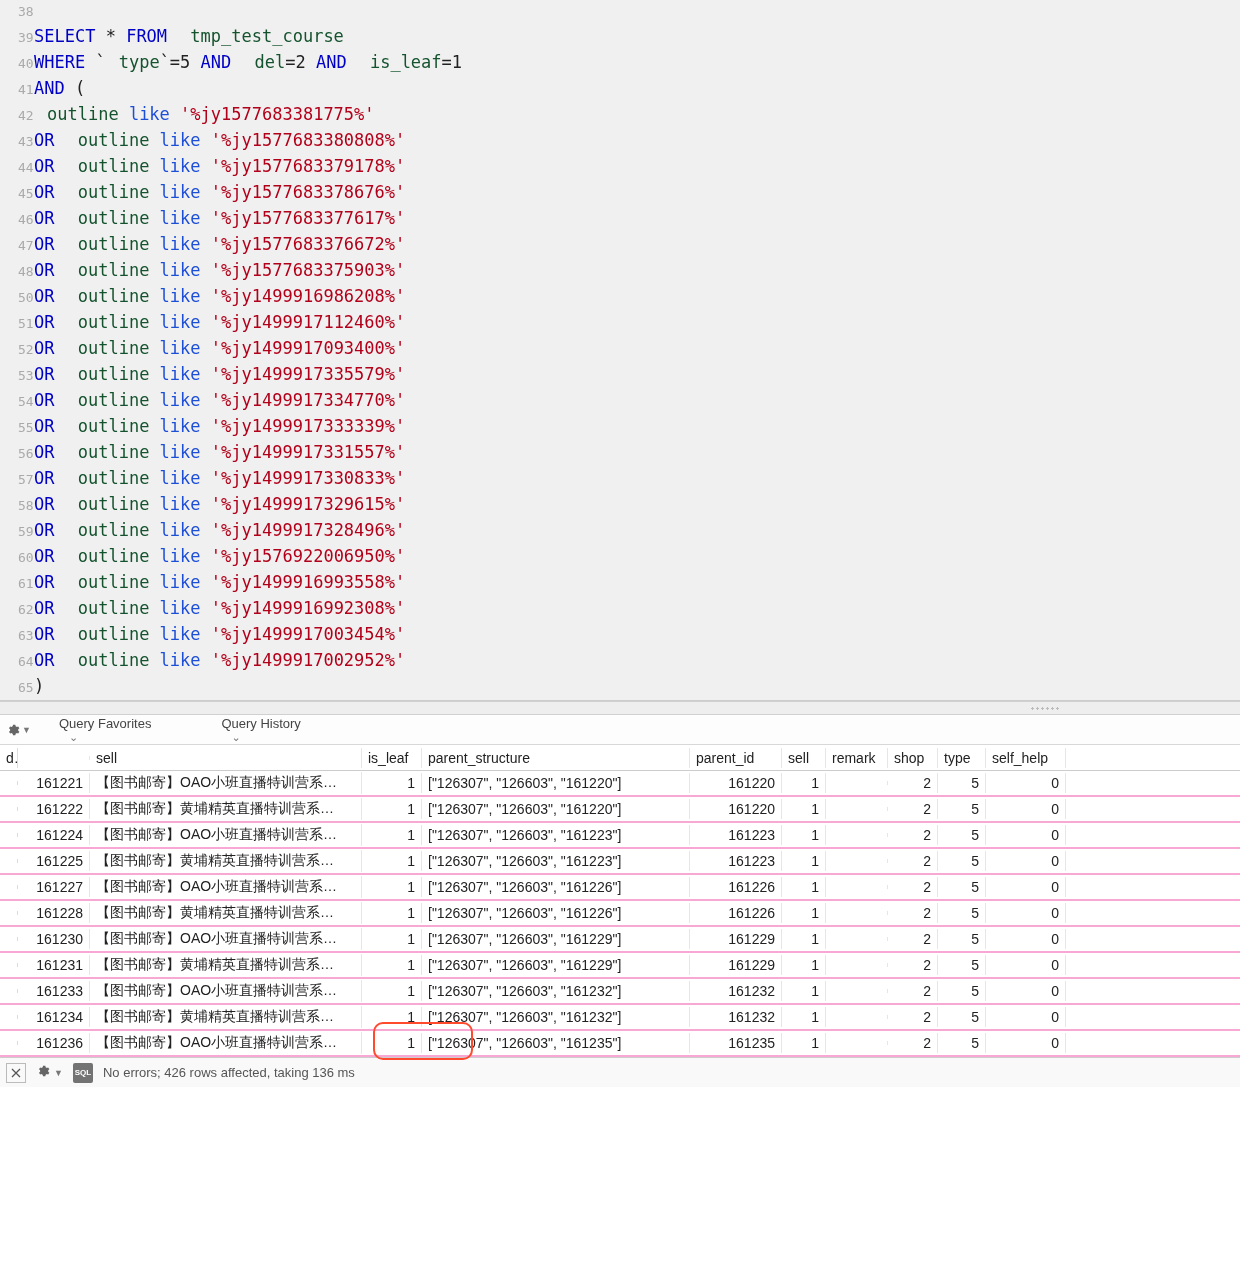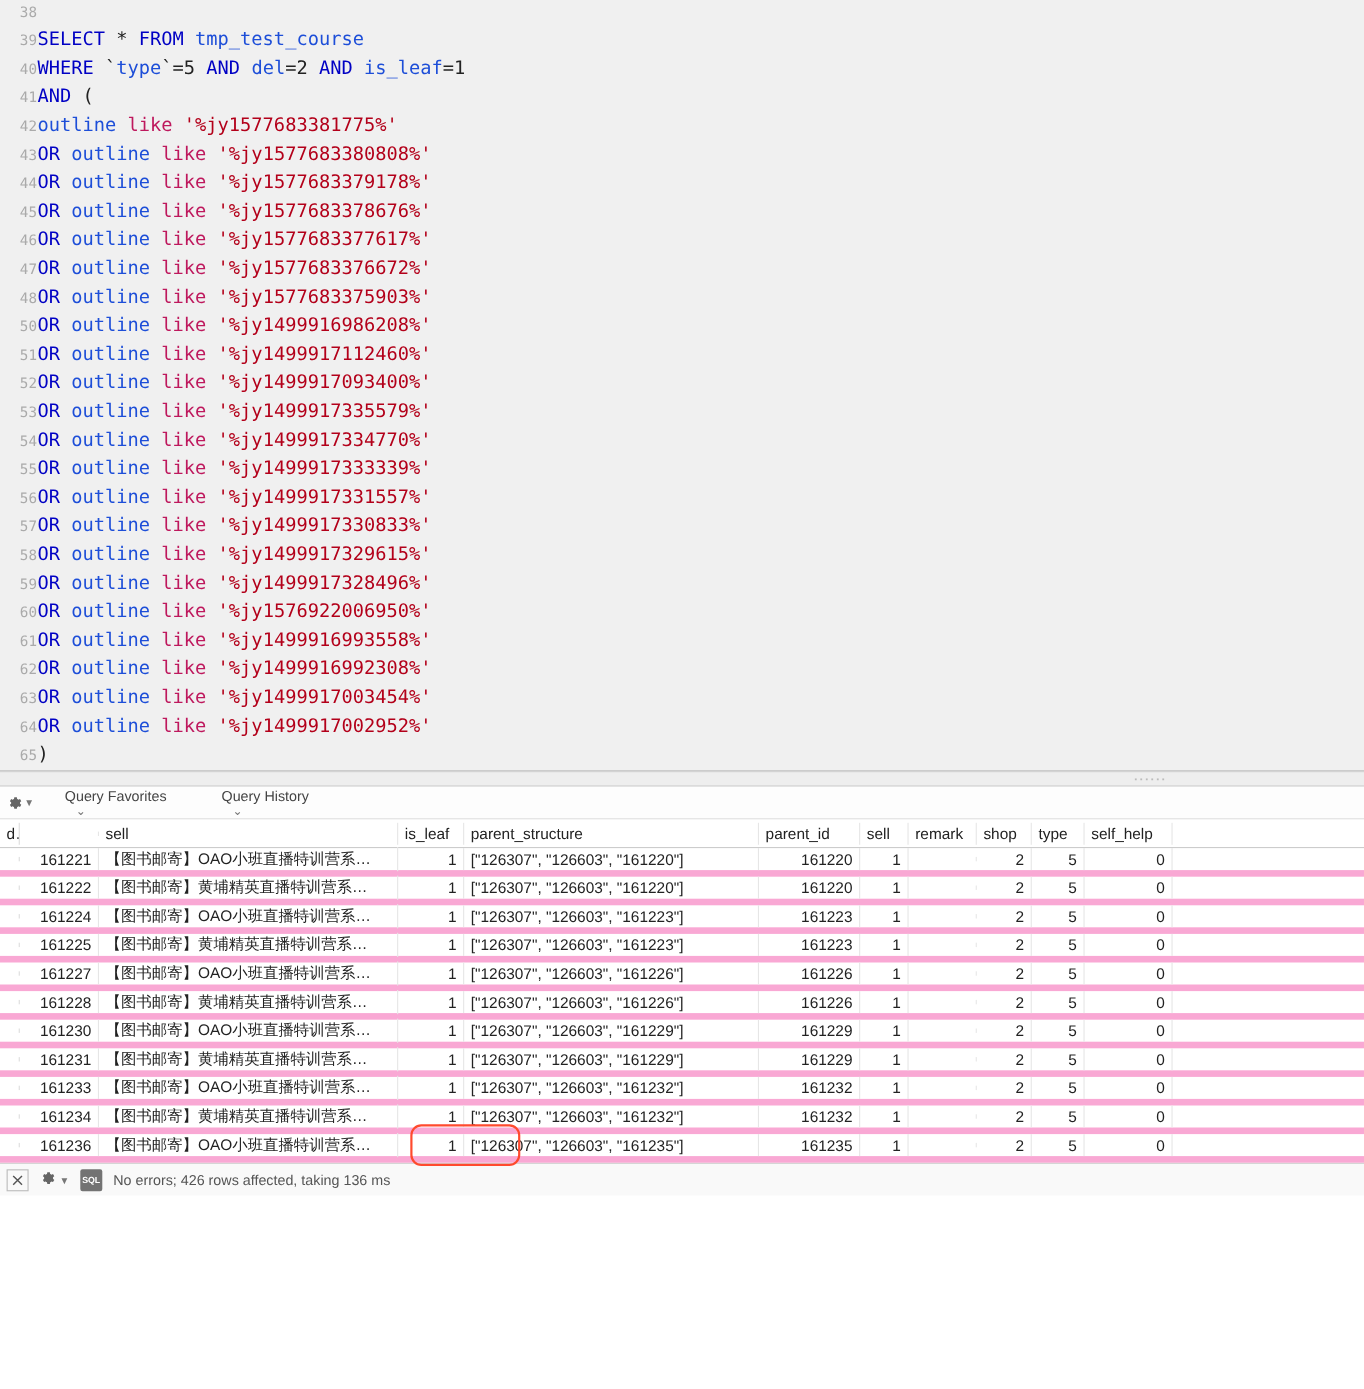--- a/index.html
+++ b/index.html
@@ -28,23 +28,23 @@
     padding-right: 8px;
     font-size: 13px;
     user-select: none;
     flex-shrink:0;
     padding-left:18px;
   }
   .code {
     white-space: pre;
   }
   .kw { color: #0000c4; }
-  .like { color: #be185d; }
+  .like { color: #1d4ed8; }
   .str { color: #b3001a; }
-  .ident { color: #1d4ed8; }
+  .ident { color: #14532d; padding-left: 13px; }
   .op { color: #222; }
 
   .splitter {
     height: 14px;
     background: #eee;
     position: relative;
     border-top: 1px solid #d0d0d0;
     border-bottom: 1px solid #d0d0d0;
   }
   .splitter::after {
@@ -92,21 +92,21 @@
     padding: 2px 6px;
     overflow:hidden;
     white-space:nowrap;
     text-overflow: ellipsis;
     border-right: 1px solid #e6e6e6;
   }
   .rrow {
     display:flex;
     height: 26px;
     align-items:center;
-    border-bottom: 6px solid #f9a8d4;
+    border-bottom: 2px solid #f9a8d4;
   }
   .num { text-align:right; }
   .c-d { width: 18px; text-align:right; border-right:1px solid #ddd;}
   .c-id { width: 72px; }
   .c-name { width: 272px; }
   .c-leaf { width: 60px; }
   .c-ps { width: 268px; }
   .c-pid { width: 92px; }
   .c-sell { width: 44px; }
   .c-remark { width: 62px; }
@@ -257,21 +257,21 @@
   <span class="gear">
     <svg viewBox="0 0 24 24" width="14" height="14">
         <path fill="#666" d="M12 8a4 4 0 100 8 4 4 0 000-8zm9 4a7 7 0 00-.1-1.2l2-1.6-2-3.4-2.4 1a7 7 0 00-2-1.2L16 3h-4l-.5 2.6a7 7 0 00-2 1.2l-2.4-1-2 3.4 2 1.6A7 7 0 007 12a7 7 0 00.1 1.2l-2 1.6 2 3.4 2.4-1a7 7 0 002 1.2L12 21h4l.5-2.6a7 7 0 002-1.2l2.4 1 2-3.4-2-1.6A7 7 0 0021 12z"></path>
       </svg>
   </span>
   <span style="font-size:9px;color:#777;">▼</span>
   <div class="dd">
     <span>Query Favorites</span>
     <span class="chev">⌄</span>
   </div>
-  <div class="dd" style="margin-left:50px;">
+  <div class="dd" style="margin-left:70px;">
     <span>Query History</span>
     <span class="chev">⌄</span>
   </div>
 </div>
 
 <div class="results-wrap">
 <div class="results">
   <div class="rhead">
     <div class="rcell c-d">d</div>
     <div class="rcell c-id num"></div>

